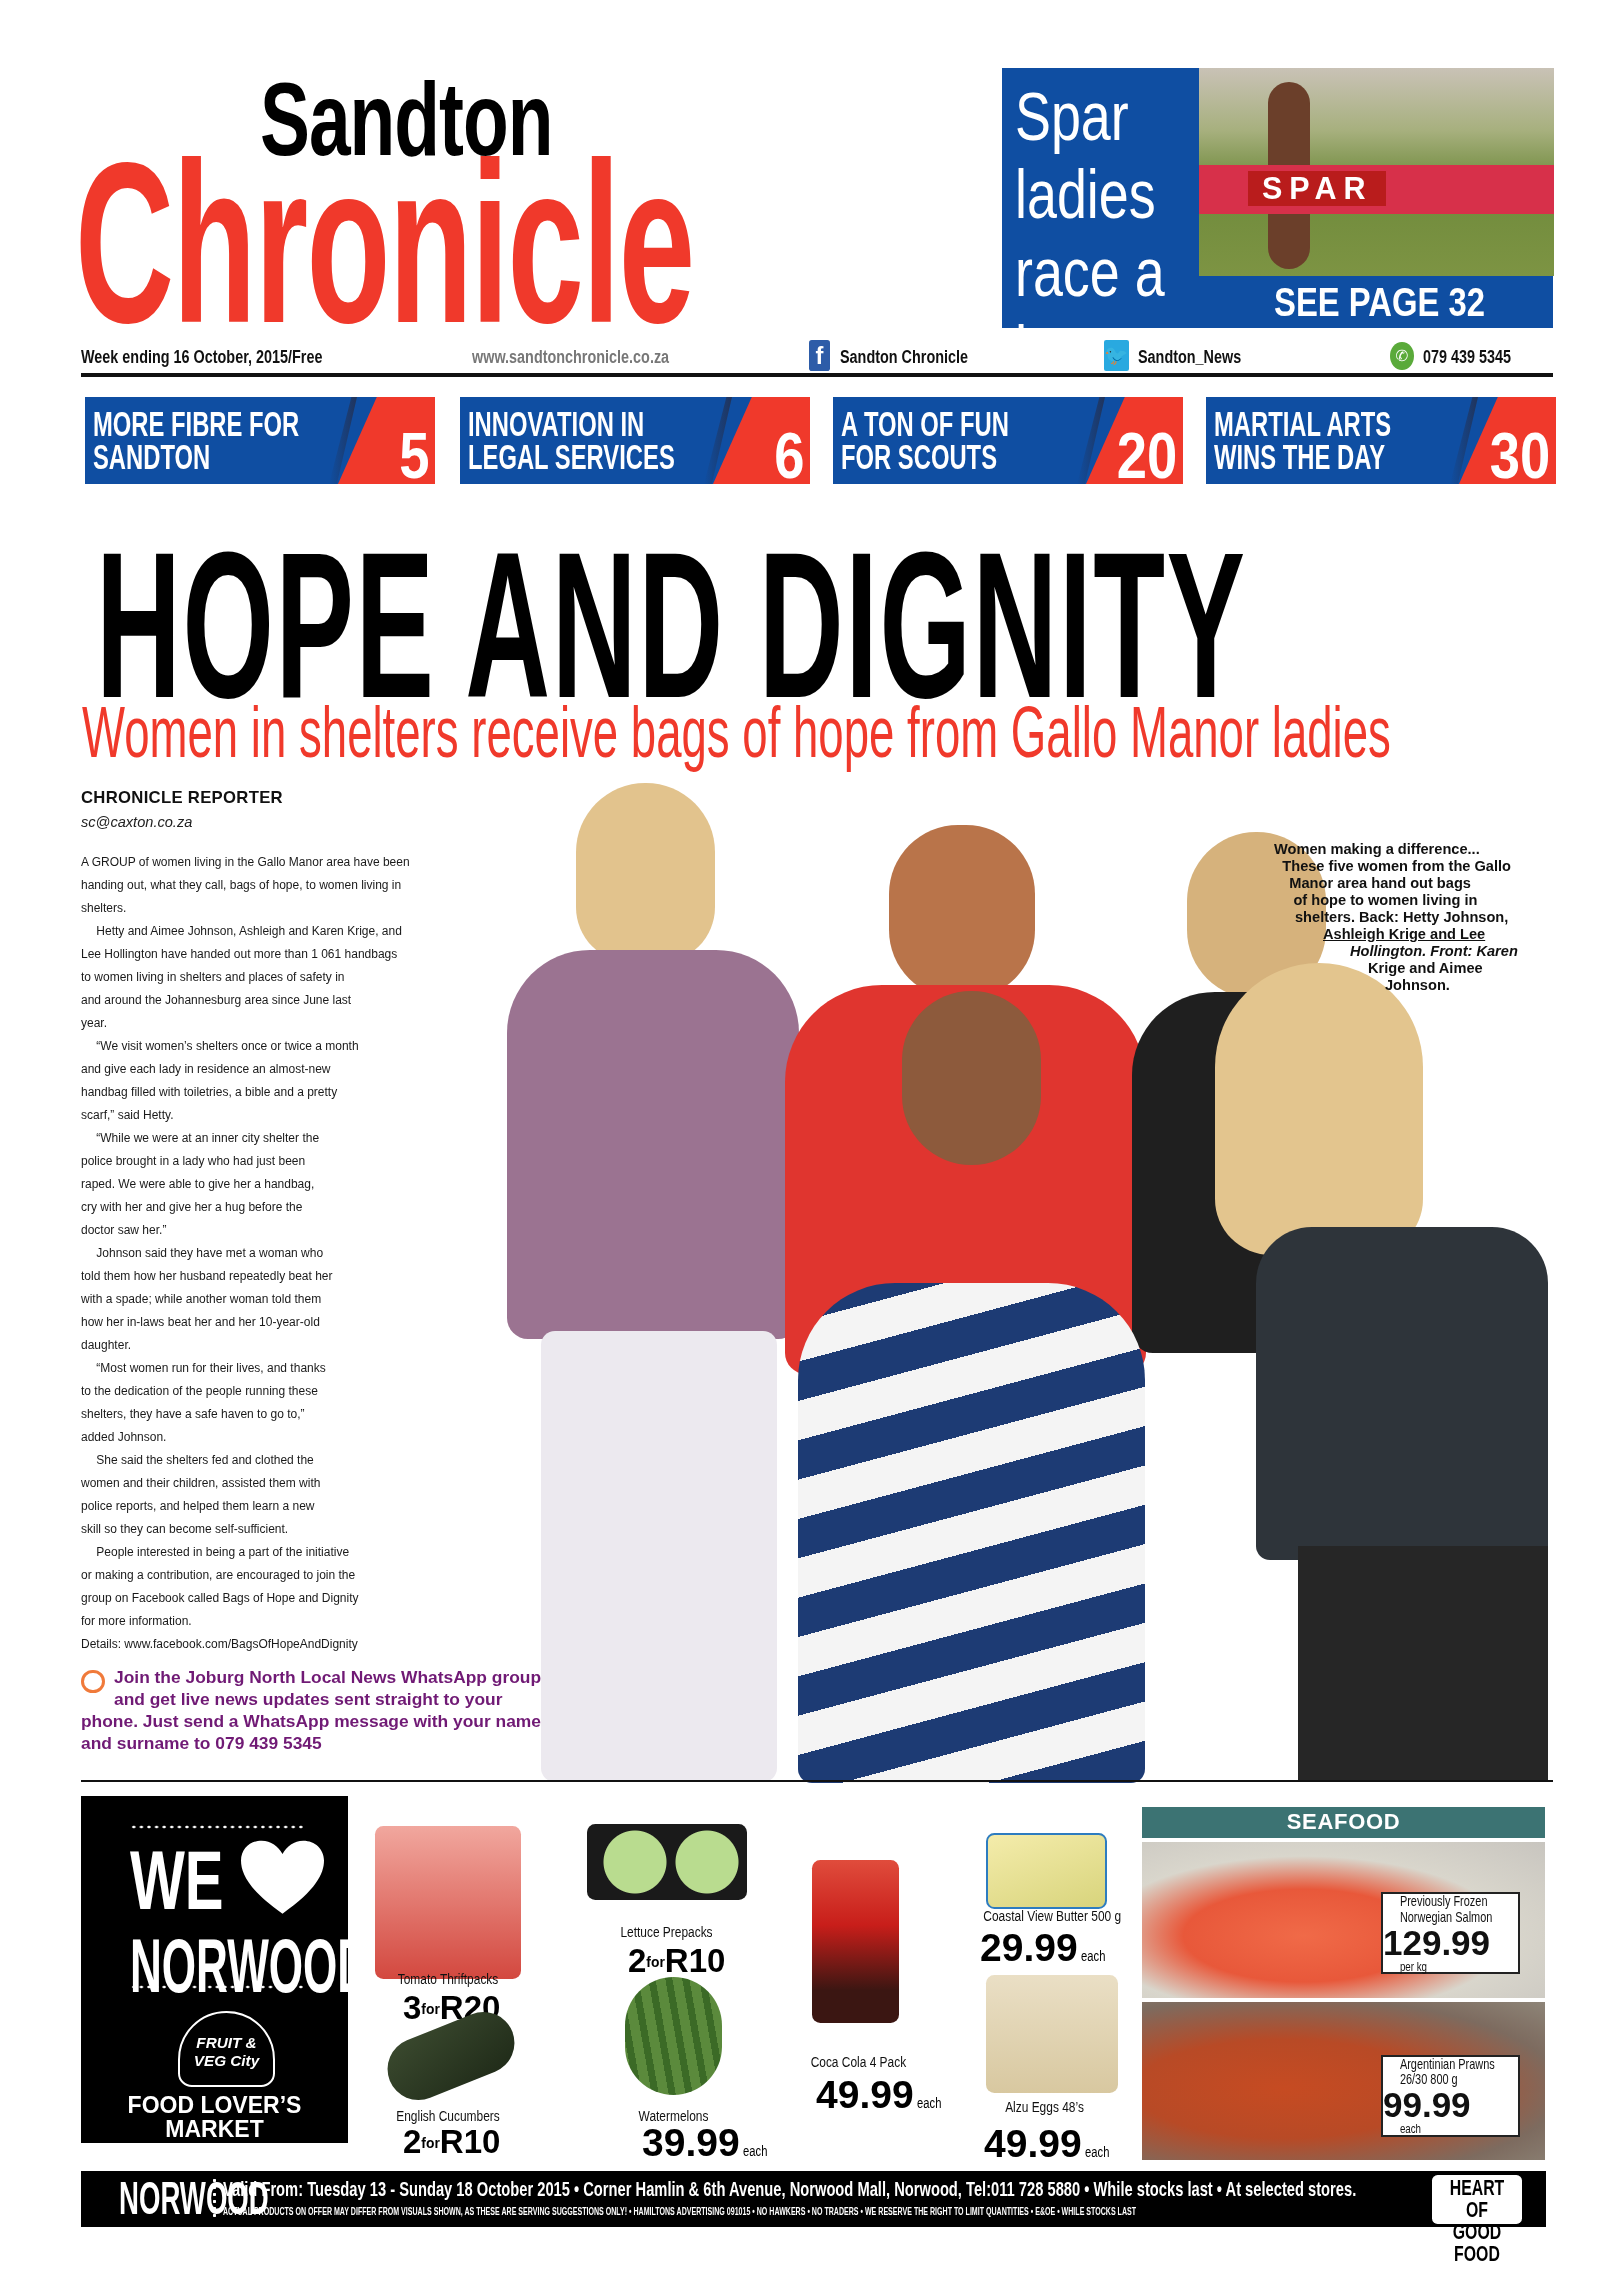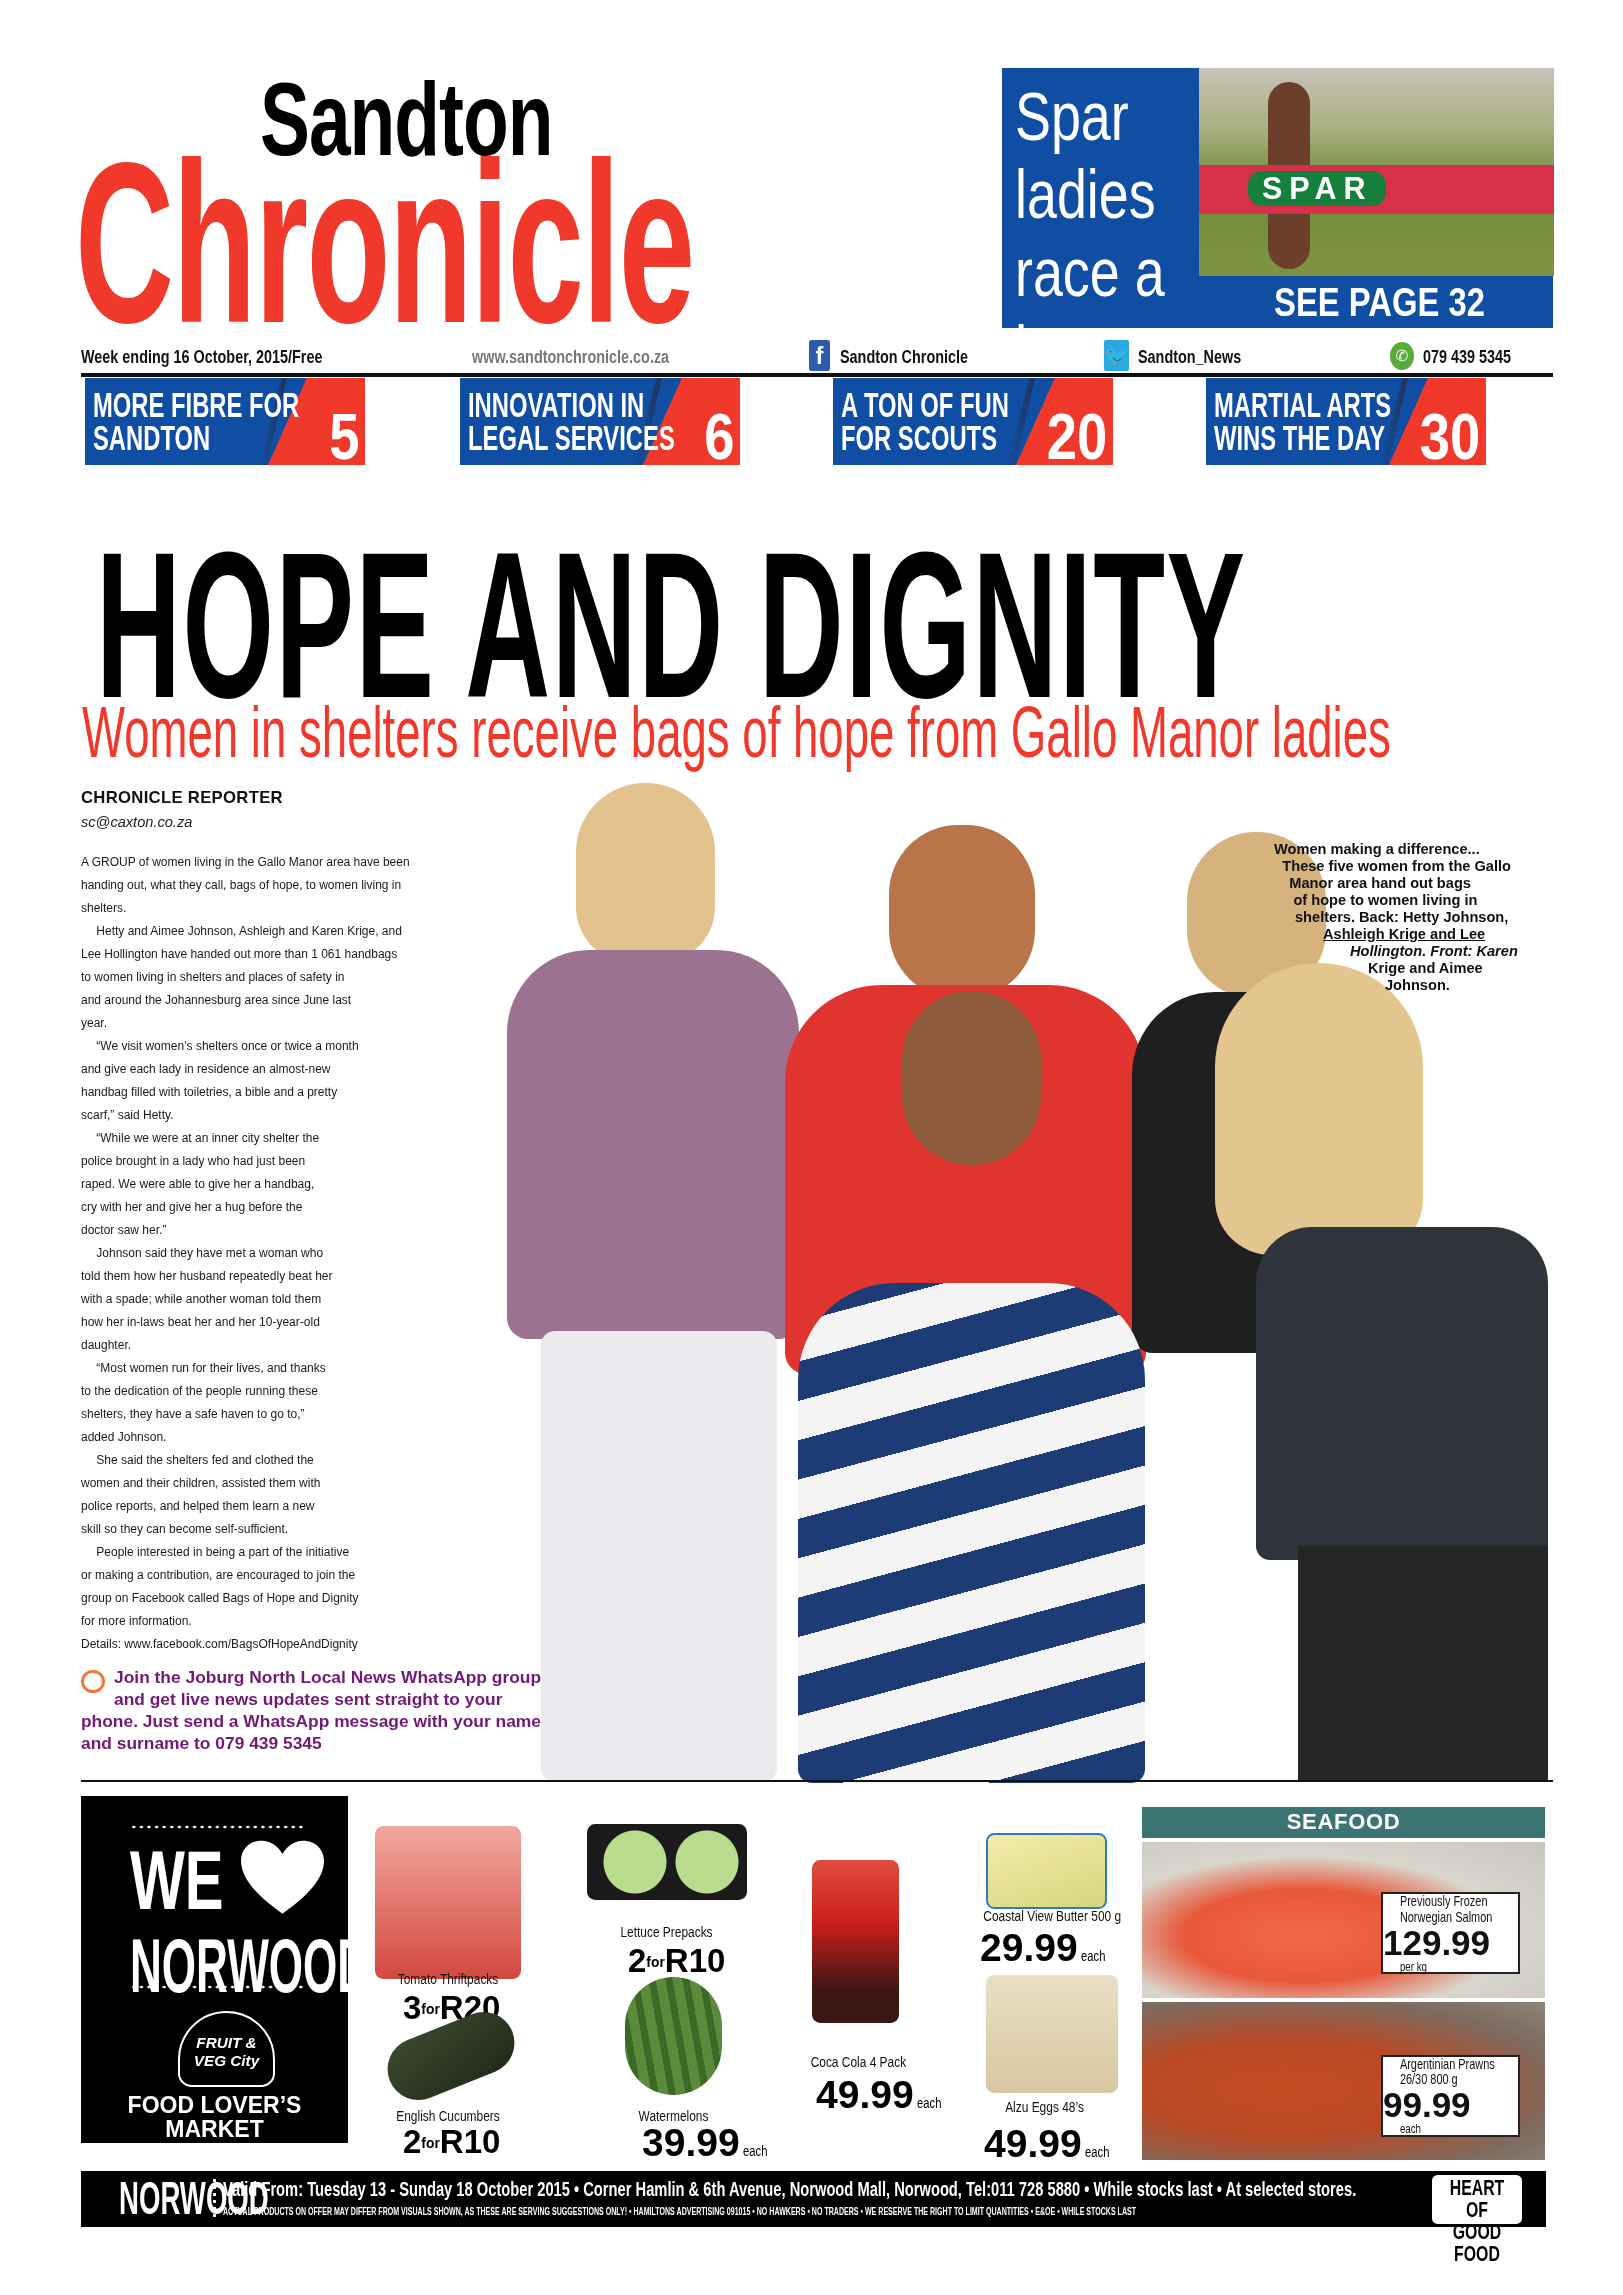--- a/index.html
+++ b/index.html
@@ -11,33 +11,33 @@
   
   .mast-sandton { left: 260px; top: 67px; font-family: "Liberation Sans", sans-serif; font-weight: 700; font-size: 104px; line-height: 1; color: #000; transform: scaleX(0.72); transform-origin: left top; letter-spacing: -1.4px; }
   .mast-chronicle { left: 75px; top: 129px; font-family: "Liberation Sans", sans-serif; font-weight: 700; font-size: 229px; line-height: 1; color: #f0392b; transform: scaleX(0.6); transform-origin: left top; letter-spacing: -2.8px; }
 
   
   .promo { left: 1002px; top: 68px; width: 551px; height: 260px; background: #0f4ea2; }
   .promo-text { left: 1015px; top: 78px; width: 278px; color: #fff; font-size: 69px; line-height: 78px; font-family: "Liberation Sans", sans-serif; transform: scaleX(0.78); transform-origin: left top; }
   .promo-photo { left: 1199px; top: 68px; width: 355px; height: 208px; overflow: hidden;
     background: linear-gradient(180deg, #c9c2b6 0%, #a7b07e 30%, #6f8a3c 55%, #7d9443 100%); }
   .promo-banner { position: absolute; left: 0; top: 97px; width: 100%; height: 49px; background: #d7304a; }
-  .promo-banner span { position: absolute; left: 49px; top: 5.6px; background: #15803d; color: #fff; font-weight: 700; font-size: 30.5px; letter-spacing: 7px; padding: 0 14px; border-radius: 14px; }
+  .promo-banner span { position: absolute; left: 49px; top: 5.6px; background: #b91c1c; color: #fff; font-weight: 700; font-size: 30.5px; letter-spacing: 7px; padding: 0 14px; }
   .promo-runner { position: absolute; left: 69px; top: 14px; width: 42px; height: 187px; background: #6b3f2a; border-radius: 21px; }
   .promo-see { left: 1206px; top: 276px; width: 347px; text-align: center; color: #fff; font-weight: 700; font-size: 40px; line-height: 52px; transform: scaleX(0.82); transform-origin: center top; }
 
   
   .strip { top: 342px; height: 30.5px; font-weight: 700; font-size: 18px; line-height: 30.5px; transform: scaleX(0.8); transform-origin: left top; white-space: nowrap; }
   .strip-rule { left: 81px; top: 373px; width: 1472px; height: 3.5px; background: #111; }
   .ico-fb { left: 809px; top: 340px; width: 21px; height: 30.5px; background: #2d5ca8; border-radius: 2.8px; color:#fff; font-weight:700; font-size:23.6px; text-align:center; line-height:33px; }
   .ico-tw { left: 1104px; top: 340px; width: 25px; height: 30.5px; background: #29a9e0; border-radius: 2.1px; color:#fff; font-size:19.4px; text-align:center; line-height:30.5px; }
   .ico-wa { left: 1390px; top: 342px; width: 23.6px; height: 28px; background: #5aaa3a; border-radius: 50%; color:#fff; font-size:15.3px; text-align:center; line-height:28px; }
 
   
-  .teaser { top: 378px; width: 280px; height: 87px; background: #0f4ea2; overflow: hidden; }
+  .teaser { top: 397px; width: 350px; height: 87px; background: #0f4ea2; overflow: hidden; }
   .teaser .red { position: absolute; right: 0; top: 0; width: 97px; height: 100%; background: #f0392b; clip-path: polygon(40% 0, 100% 0, 100% 100%, 0 100%); }
   .teaser .shadow { position: absolute; right: 78px; top: 0; width: 28px; height: 100%; background: linear-gradient(90deg, rgba(0,0,0,0) 0%, rgba(40,40,60,0.7) 100%); clip-path: polygon(80% 0, 100% 0, 28% 100%, 0 100%); }
   .teaser .label { position: absolute; left: 8.3px; top: 9.7px; color: #fff; font-weight: 700; font-size: 35px; line-height: 33px; transform: scaleX(0.68); transform-origin: left top; white-space: nowrap; }
   .teaser .num { position: absolute; right: 5.6px; bottom: -4.2px; color: #fff; font-weight: 700; font-size: 64px; line-height: 1; transform: scaleX(0.85); transform-origin: right bottom; }
 
   
   .headline { left: 96px; top: 521px; font-weight: 700; font-size: 208px; line-height: 1; color: #000; transform: scaleX(0.565); transform-origin: left top; white-space: nowrap; letter-spacing: 2.8px; }
   .subhead { left: 82px; top: 696px; font-size: 72px; line-height: 1; color: #f0392b; transform: scaleX(0.633); transform-origin: left top; white-space: nowrap; }
 
   

